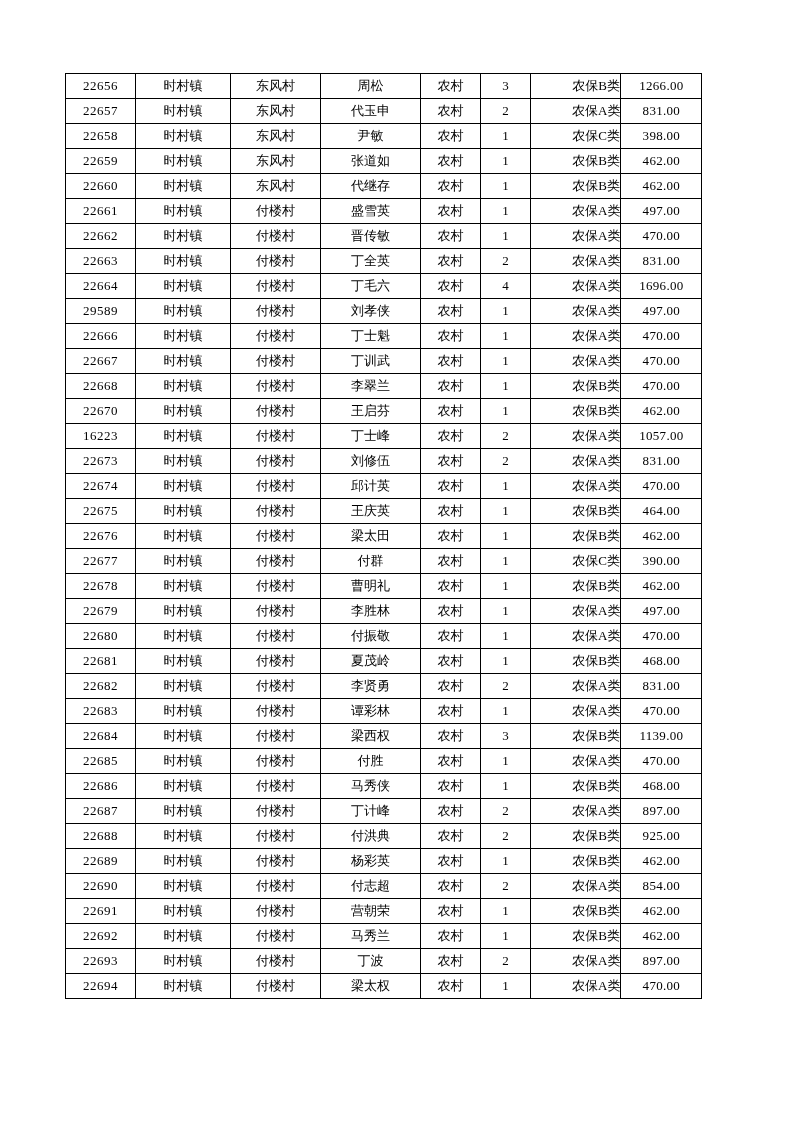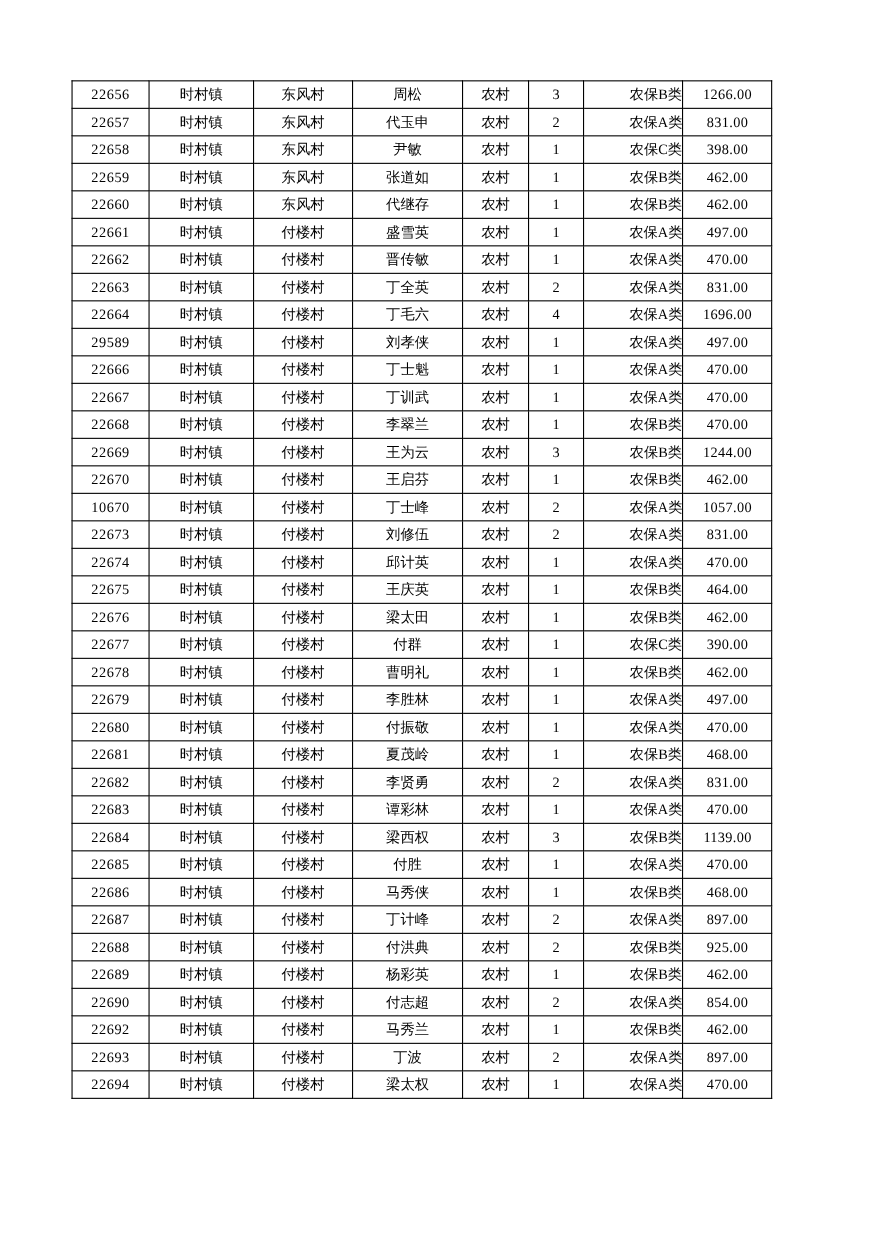--- a/index.html
+++ b/index.html
@@ -173,41 +173,31 @@
           <td class="col-id">22668</td>
           <td class="col-town">时村镇</td>
           <td class="col-village">付楼村</td>
           <td class="col-name">李翠兰</td>
           <td class="col-type">农村</td>
           <td class="col-count">1</td>
           <td class="col-category">农保B类</td>
           <td class="col-amount">470.00</td>
         </tr>
         <tr>
-          <td class="col-id">22669</td>
-          <td class="col-town">时村镇</td>
-          <td class="col-village">付楼村</td>
-          <td class="col-name">王为云</td>
-          <td class="col-type">农村</td>
-          <td class="col-count">3</td>
-          <td class="col-category">农保B类</td>
-          <td class="col-amount">1244.00</td>
-        </tr>
-        <tr>
           <td class="col-id">22670</td>
           <td class="col-town">时村镇</td>
           <td class="col-village">付楼村</td>
           <td class="col-name">王启芬</td>
           <td class="col-type">农村</td>
           <td class="col-count">1</td>
           <td class="col-category">农保B类</td>
           <td class="col-amount">462.00</td>
         </tr>
         <tr>
-          <td class="col-id">10670</td>
+          <td class="col-id">16223</td>
           <td class="col-town">时村镇</td>
           <td class="col-village">付楼村</td>
           <td class="col-name">丁士峰</td>
           <td class="col-type">农村</td>
           <td class="col-count">2</td>
           <td class="col-category">农保A类</td>
           <td class="col-amount">1057.00</td>
         </tr>
         <tr>
           <td class="col-id">22673</td>
@@ -381,20 +371,30 @@
         </tr>
         <tr>
           <td class="col-id">22690</td>
           <td class="col-town">时村镇</td>
           <td class="col-village">付楼村</td>
           <td class="col-name">付志超</td>
           <td class="col-type">农村</td>
           <td class="col-count">2</td>
           <td class="col-category">农保A类</td>
           <td class="col-amount">854.00</td>
+        </tr>
+        <tr>
+          <td class="col-id">22691</td>
+          <td class="col-town">时村镇</td>
+          <td class="col-village">付楼村</td>
+          <td class="col-name">营朝荣</td>
+          <td class="col-type">农村</td>
+          <td class="col-count">1</td>
+          <td class="col-category">农保B类</td>
+          <td class="col-amount">462.00</td>
         </tr>
         <tr>
           <td class="col-id">22692</td>
           <td class="col-town">时村镇</td>
           <td class="col-village">付楼村</td>
           <td class="col-name">马秀兰</td>
           <td class="col-type">农村</td>
           <td class="col-count">1</td>
           <td class="col-category">农保B类</td>
           <td class="col-amount">462.00</td>

